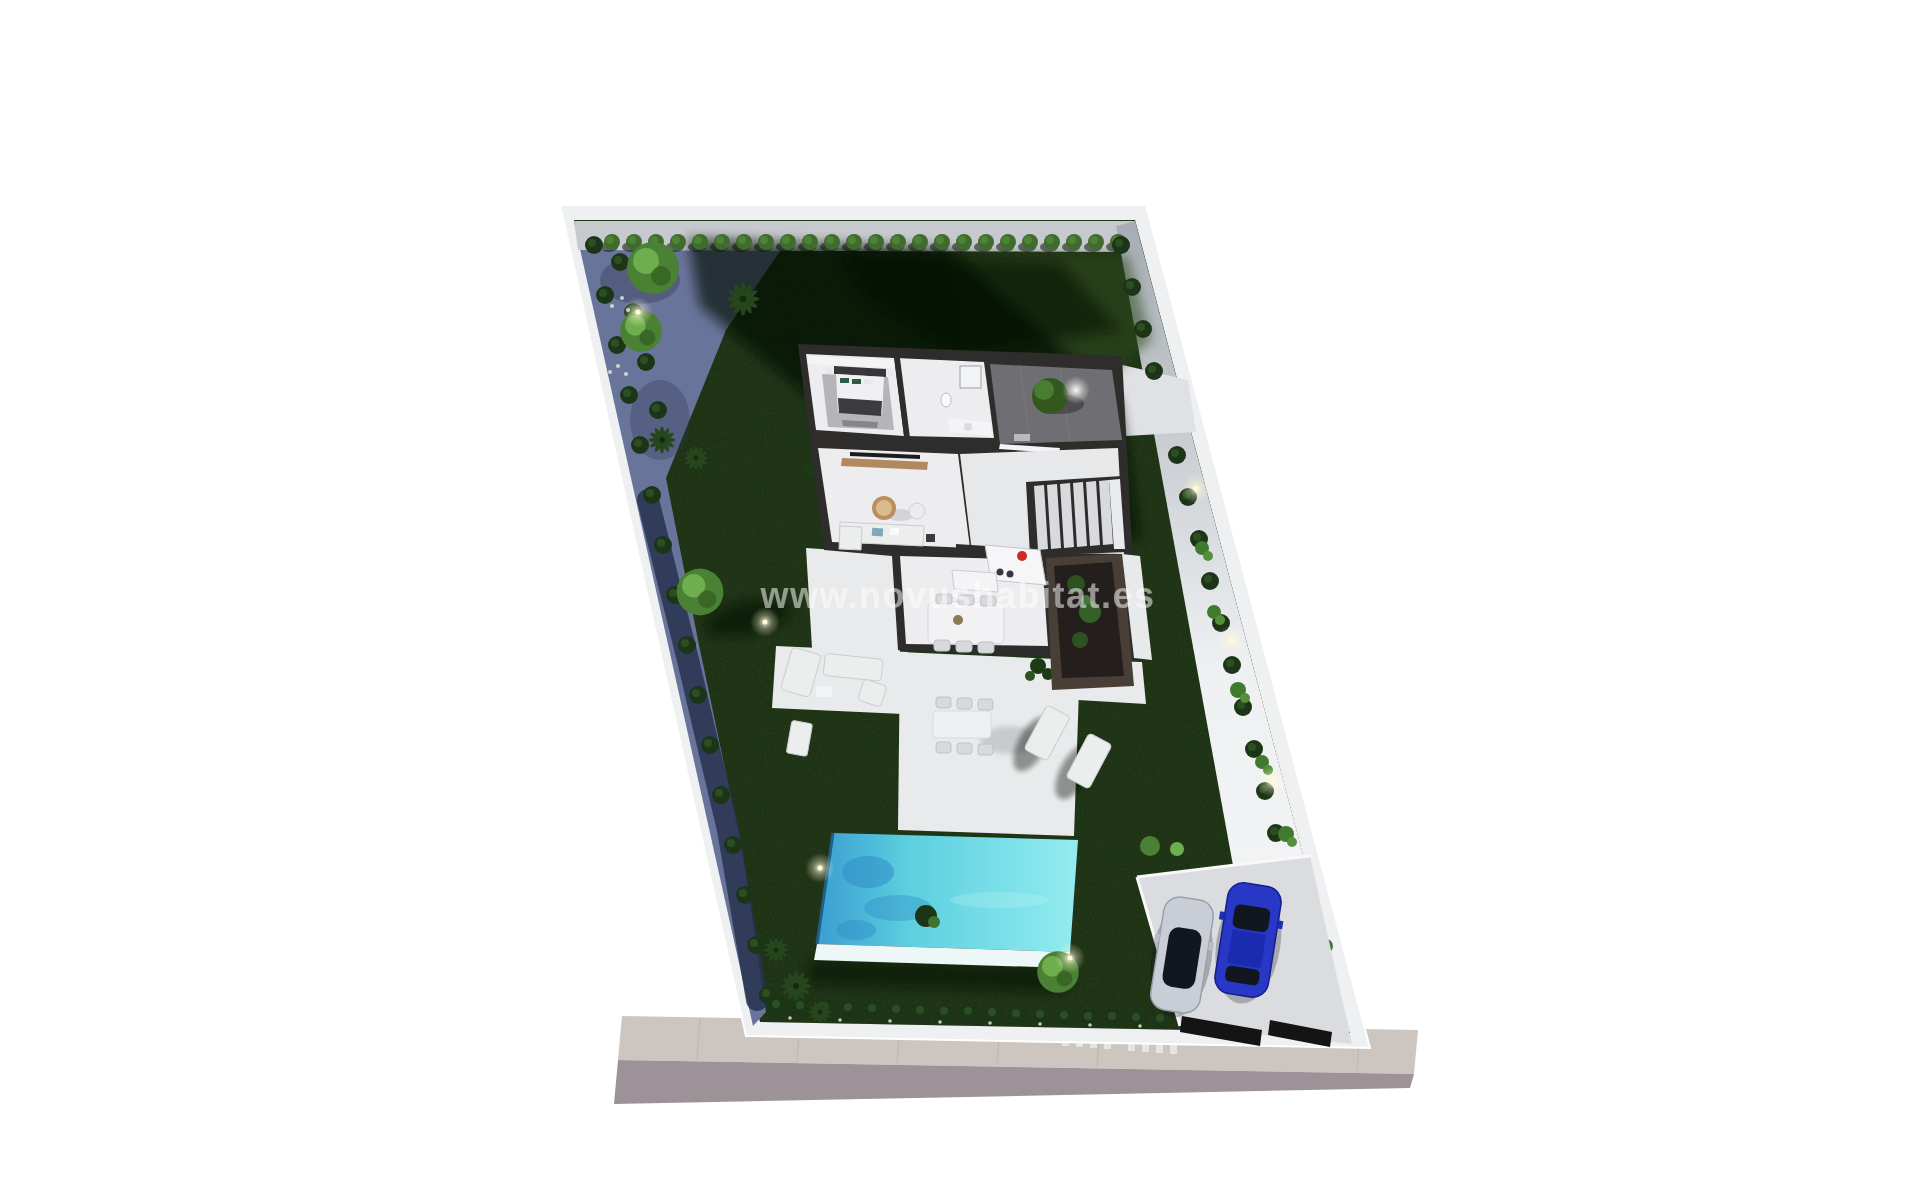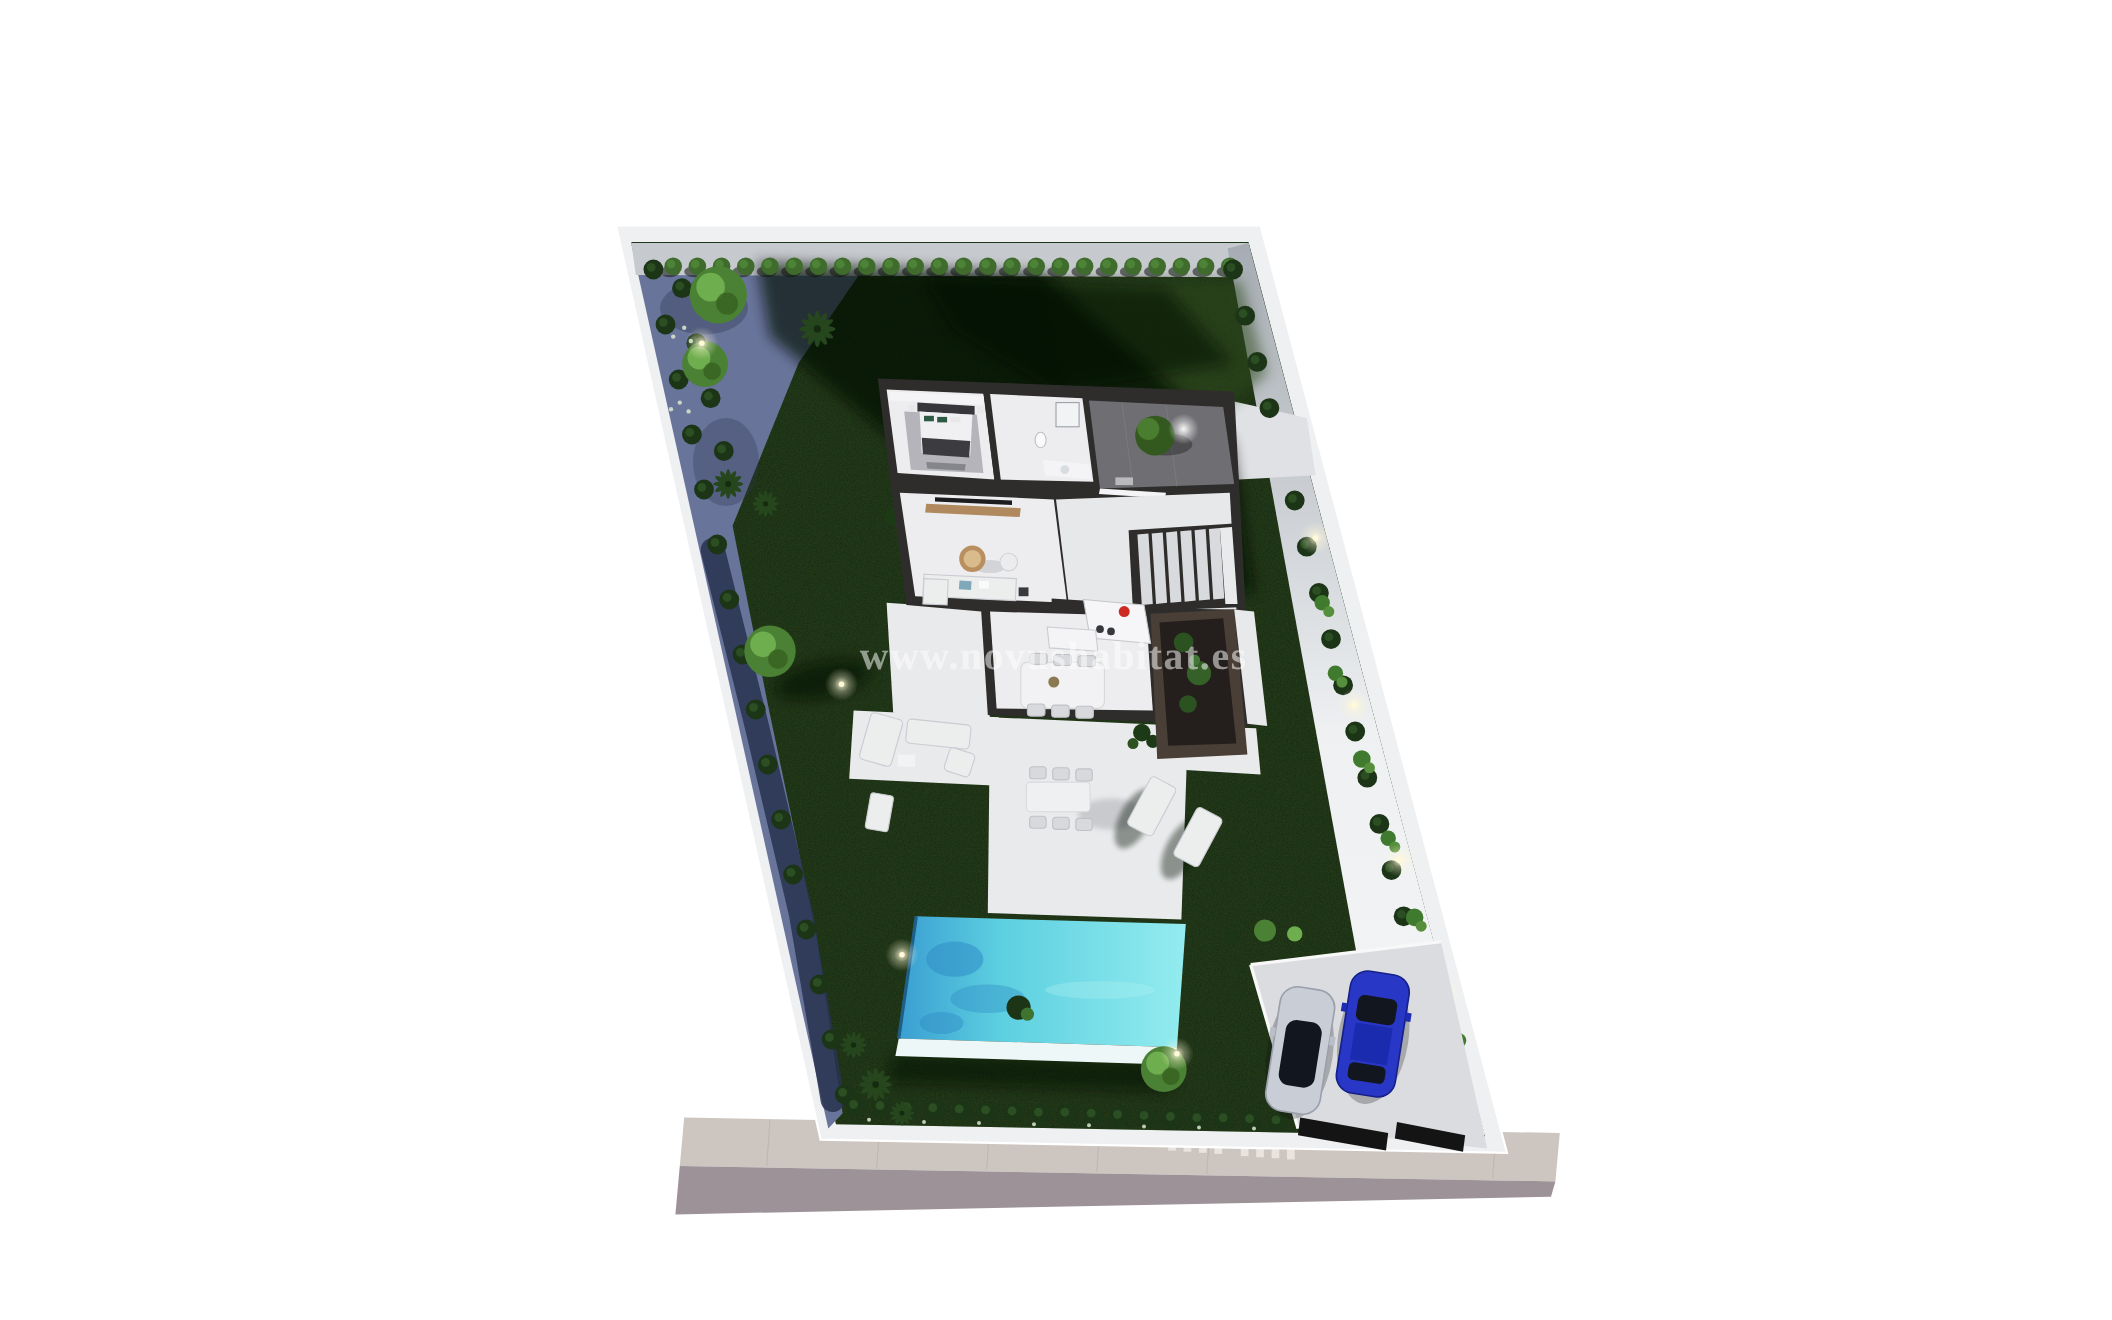--- a/index.html
+++ b/index.html
@@ -1,17 +1,17 @@
 <!DOCTYPE html>
 <html style="--background: #ffffff; --wall: #eef0f2; --wallShade: #c6c9cd; --lawn: #1b2a12; --lawnLight: #2e4a1e; --shadow: #060c05; --leftGround: #68749a; --leftGroundDark: #283250; --hedge: #3f6b2d; --hedgeDark: #1d3517; --tree: #4a8134; --treeLight: #6fae4e; --palm: #26461e; --poolDeep: #3a9ed2; --poolMain: #5ccfe0; --poolShallow: #93ecef; --poolRim: #eef7f7; --terrace: #e9eaec; --houseWall: #2e2d2c; --floor: #ededef; --courtyard: #6f6e72; --wood: #b08a5e; --accentRed: #cc2a22; --sofaBlue: #7fa8b8; --pad: #dbdcdf; --carSilver: #c9ced6; --carBlue: #2837c5; --carGlass: #12161f; --sidewalk: #cdc6c0; --roadFace: #9c9297; --watermarkColor: #ffffff; --lightGlow: #fff9d8;"><head>
 <meta charset="utf-8">
 <style>
   html,body{margin:0;padding:0;background:#ffffff;}
   .stage{position:relative;width:1920px;height:1200px;background:var(--background,#fff);overflow:hidden;
-         font-family:Liberation Serif, serif;}
+         font-family:Liberation Sans, sans-serif;}
   svg{display:block;}
   .bg{fill:var(--background,#ffffff);}
   .sidewalk{fill:var(--sidewalk,#cdc6c0);}
   .roadface{fill:var(--roadFace,#9c9297);}
   .joint{stroke:#beb7b1;stroke-width:1;}
   .wall{fill:var(--wall,#eef0f2);stroke:#ffffff;stroke-width:2;}
   .lawn{fill:var(--lawn,#1b2a12);}
   .leftground{fill:var(--leftGround,#68749a);}
   .navstrip{fill:none;stroke:var(--leftGroundDark,#283250);stroke-width:22;opacity:.85;stroke-linecap:round;}
   .grayband{fill:var(--wallShade,#c6c9cd);}

